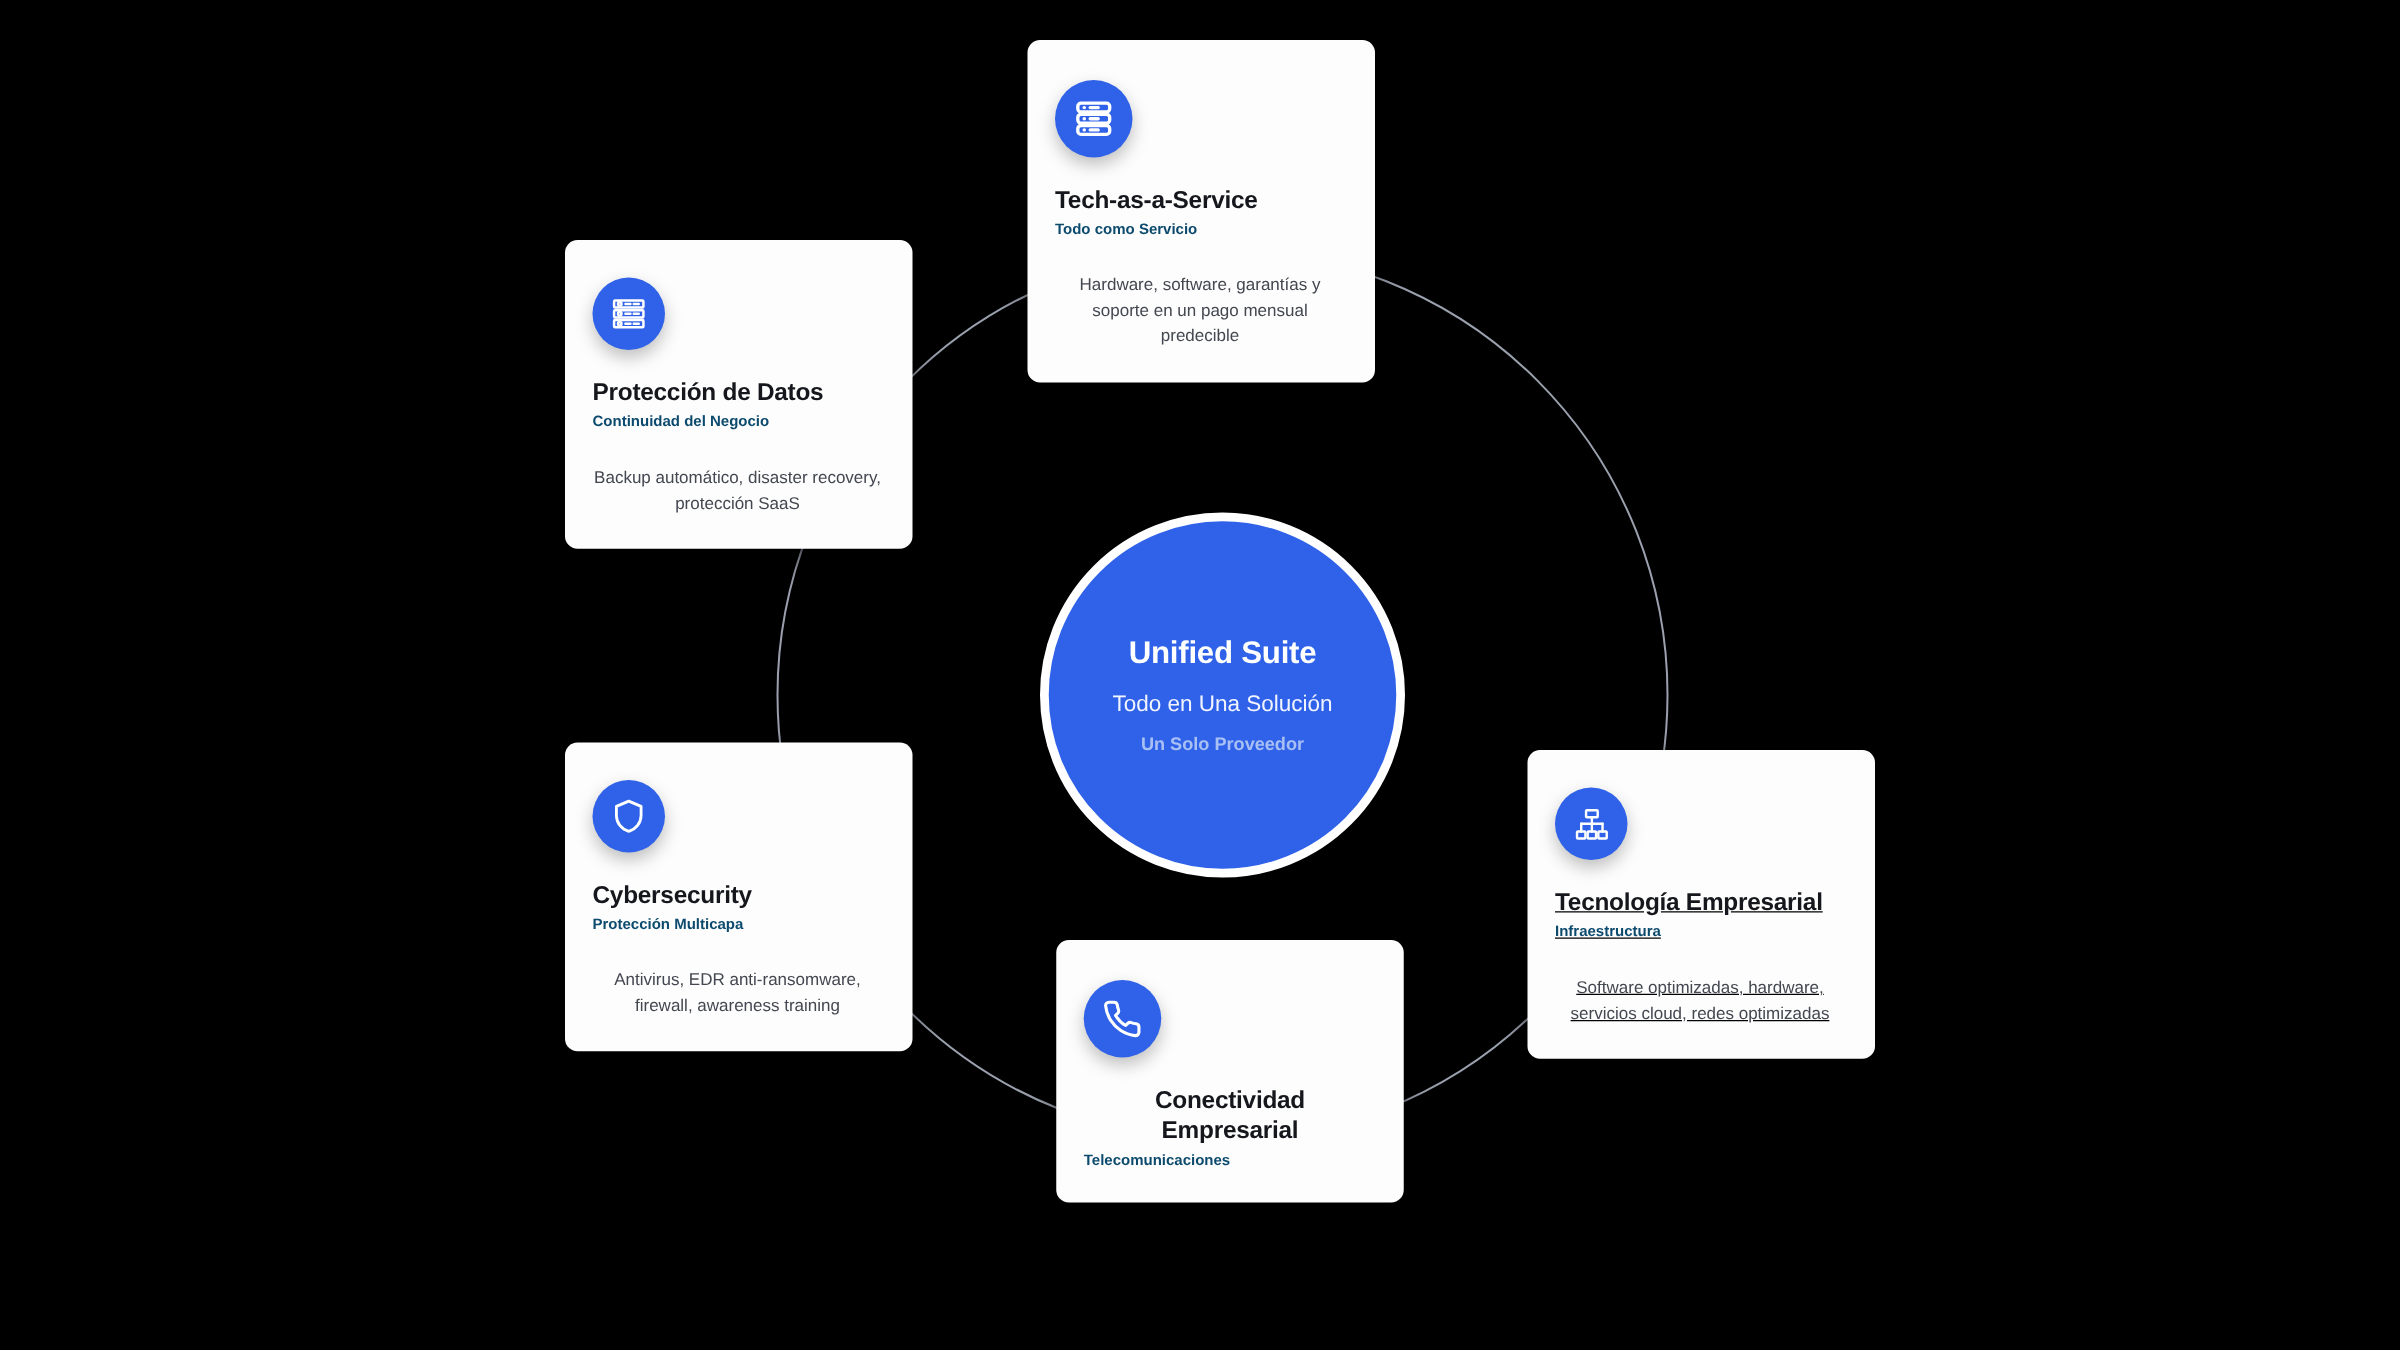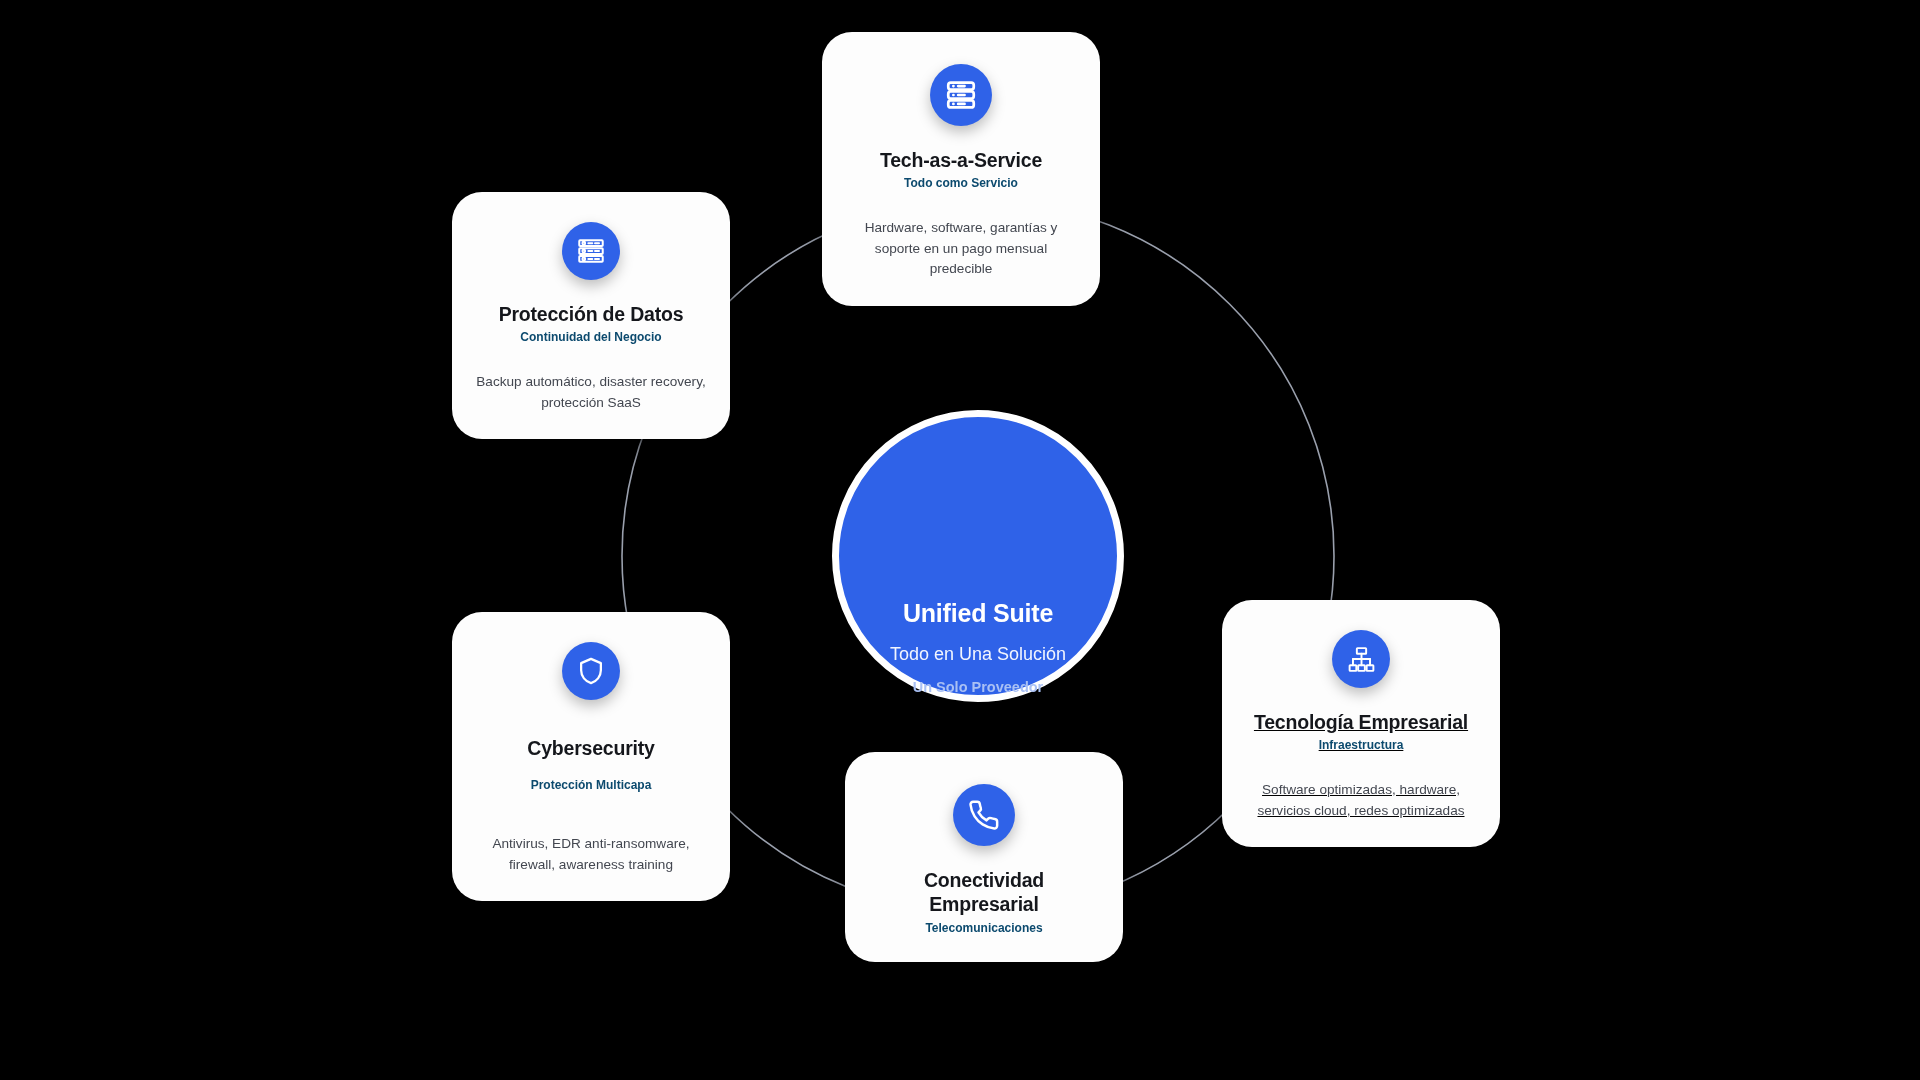--- a/index.html
+++ b/index.html
@@ -9,28 +9,28 @@
   #stage { position:relative; width:1920px; height:1080px; background:#000; }
 
   
   #arc-layer { position:absolute; inset:0; width:1920px; height:1080px; z-index:1; }
 
   
   .card {
     position:absolute;
     width:278px;
     background:#fdfdfd;
-    border-radius:30px;
+    border-radius:10px;
     z-index:3;
     padding:30px 22px 26px;
     text-align:center;
     box-shadow:0 10px 26px rgba(0,0,0,0.45), 0 2px 6px rgba(0,0,0,0.3);
     display:flex;
     flex-direction:column;
-    align-items:center;
+    align-items:flex-start;
   }
   .card.tall { padding-top:32px; }
 
   .icon-wrap {
     width:58px; height:58px; border-radius:50%;
     background:#2f62e8;
     display:flex; align-items:center; justify-content:center;
     box-shadow:0 6px 14px rgba(0,0,0,0.25);
     flex:0 0 auto;
   }
@@ -58,37 +58,37 @@
     font-weight:400;
     color:#434750;
     line-height:1.52;
     max-width:232px;
   }
 
   
   #card-top       { left:822px;  top:32px;  }
   #card-left-top  { left:452px;  top:192px; }
   #card-right-top { left:1222px; top:192px; }
-  #card-left-bot  { left:452px;  top:612px;gap:14px; }
+  #card-left-bot  { left:452px;  top:594px; }
   #card-right-bot { left:1222px; top:600px;text-decoration:underline; }
   #card-bottom    { left:845px;  top:752px; }
 
   
   #hub {
     position:absolute;
     left:832px; top:410px;
     width:292px; height:292px;
     border-radius:50%;
     background:#2f62e8;
     border:7px solid #ffffff;
     z-index:4;
     display:flex;
     flex-direction:column;
     align-items:center;
-    justify-content:flex-end;
+    justify-content:center;
     box-shadow:0 12px 32px rgba(0,0,0,0.45);
   }
   #hub .hub-title {
     font-size:25px; font-weight:700; color:#ffffff; letter-spacing:-0.2px;
   }
   #hub .hub-sub {
     margin-top:16px; font-size:18px; font-weight:400; color:#f2f5ff;
   }
   #hub .hub-note {
     margin-top:14px; font-size:14.5px; font-weight:700; color:#a9c0f4;

